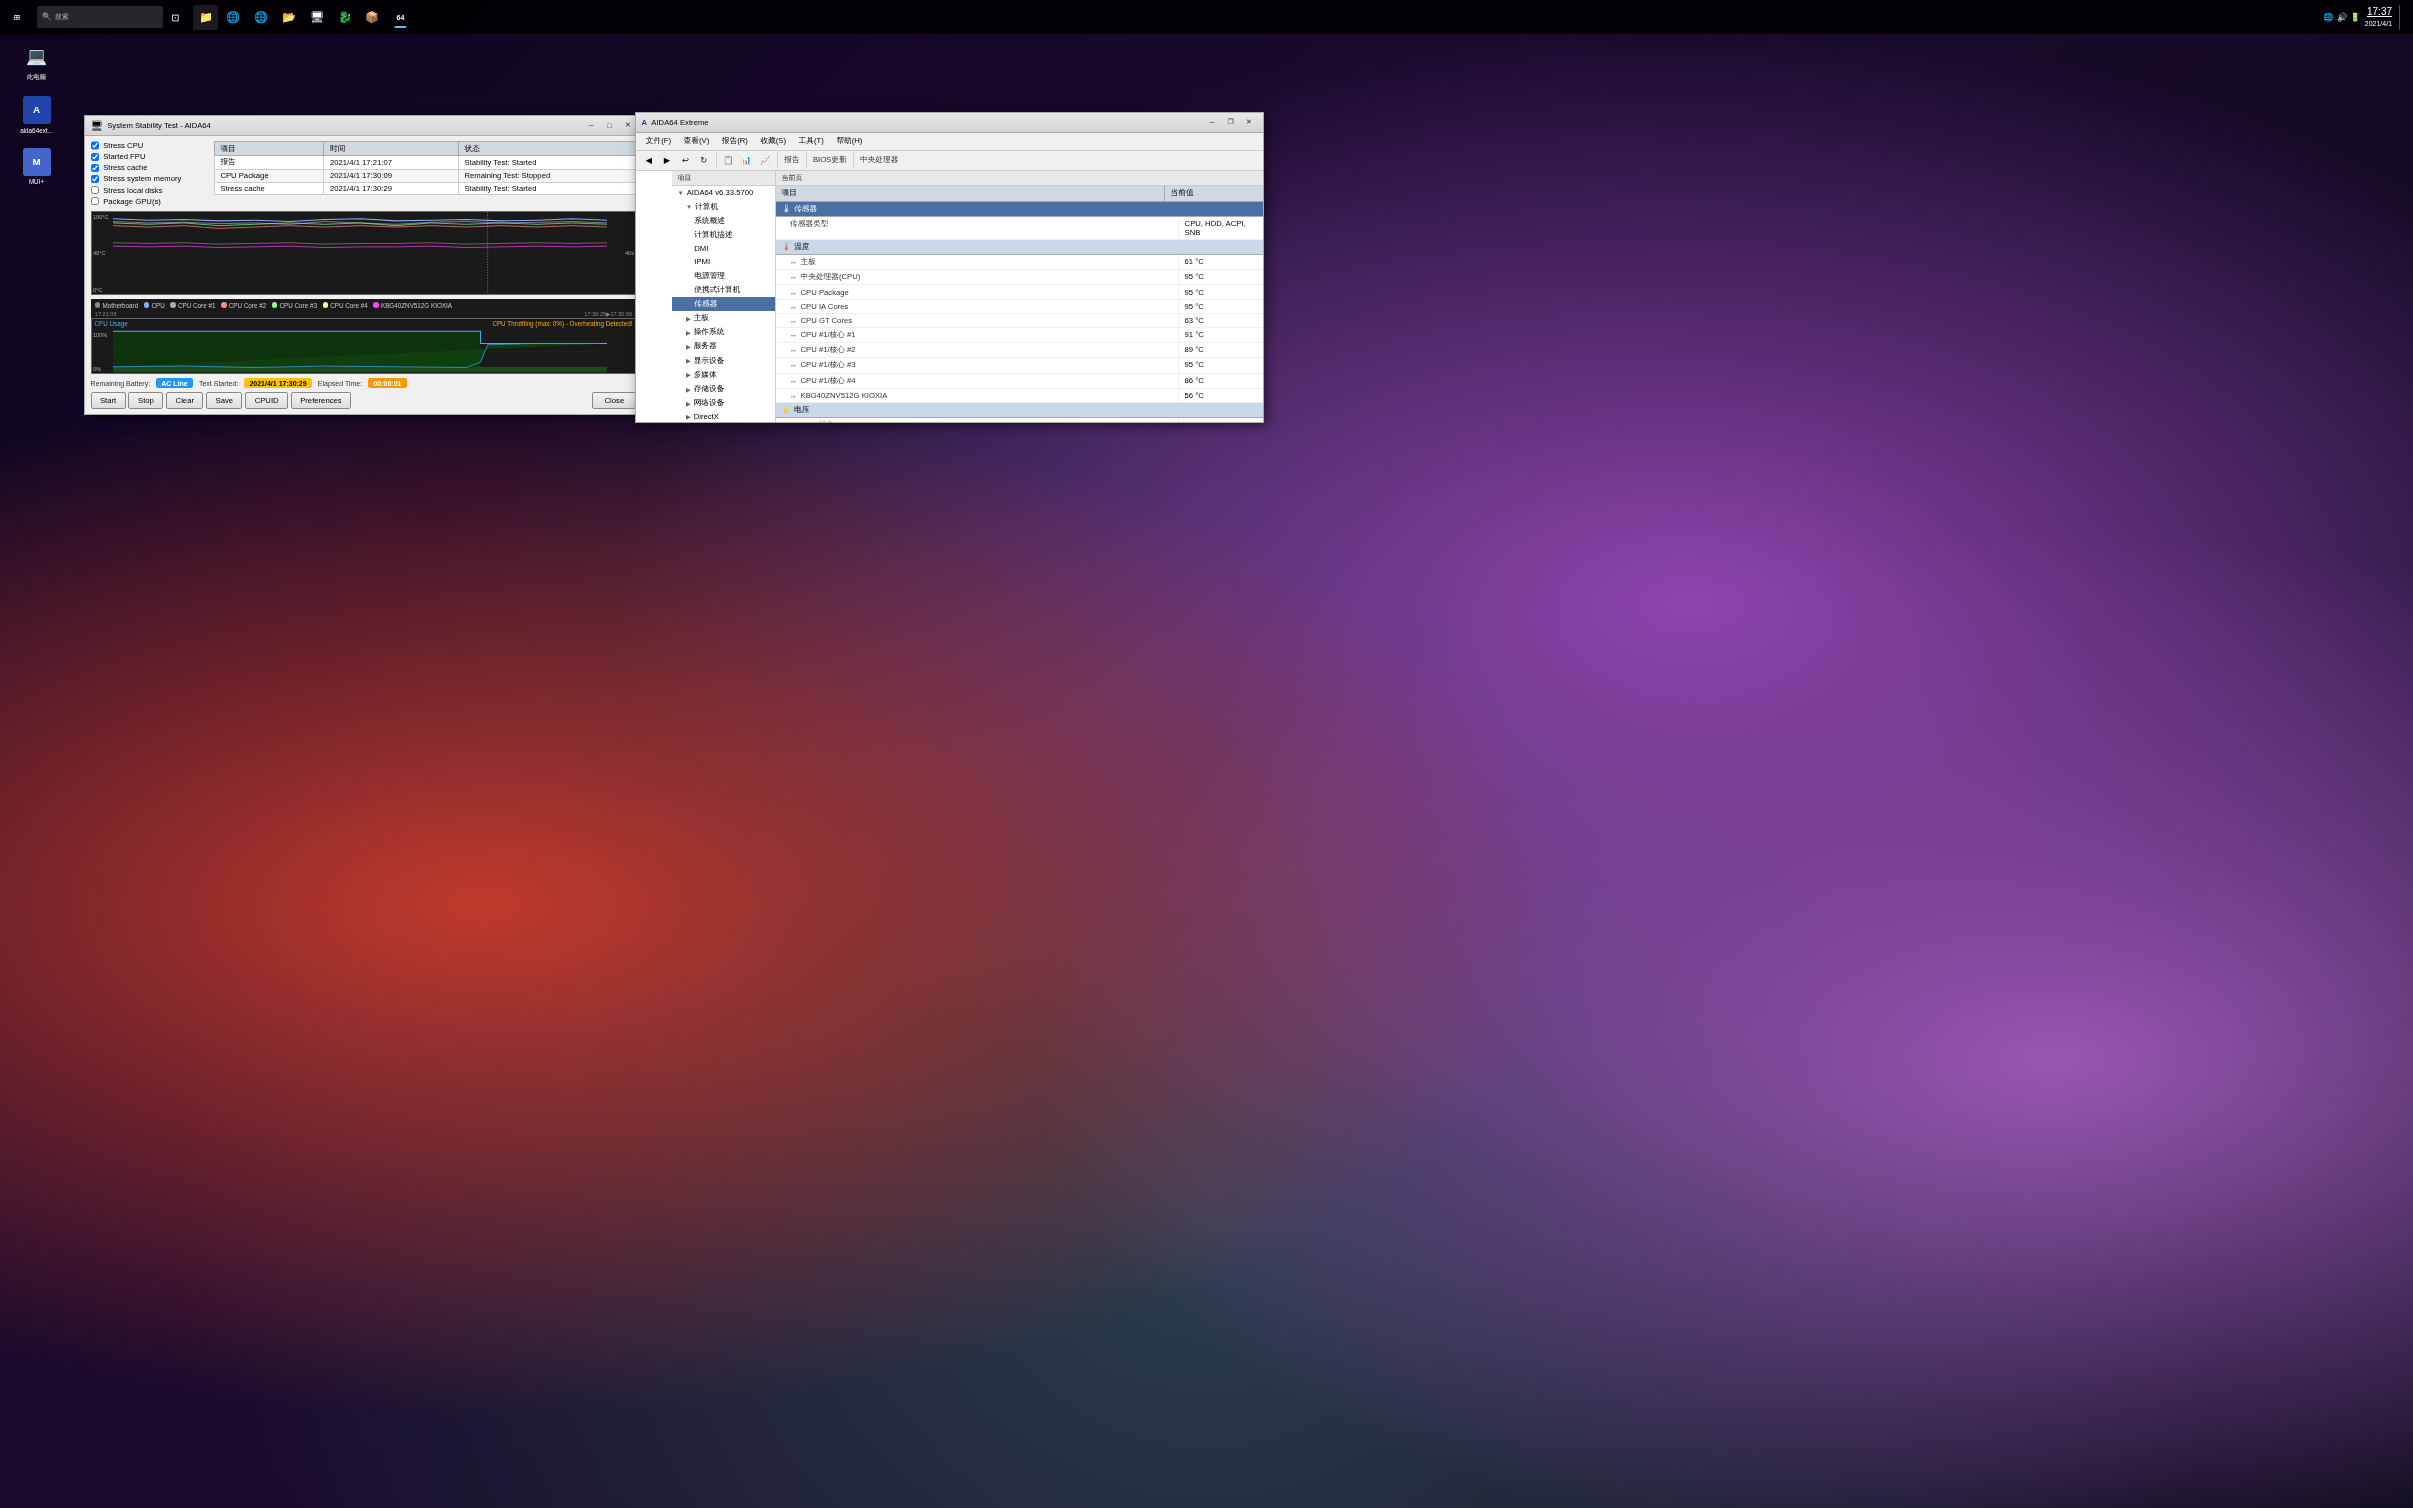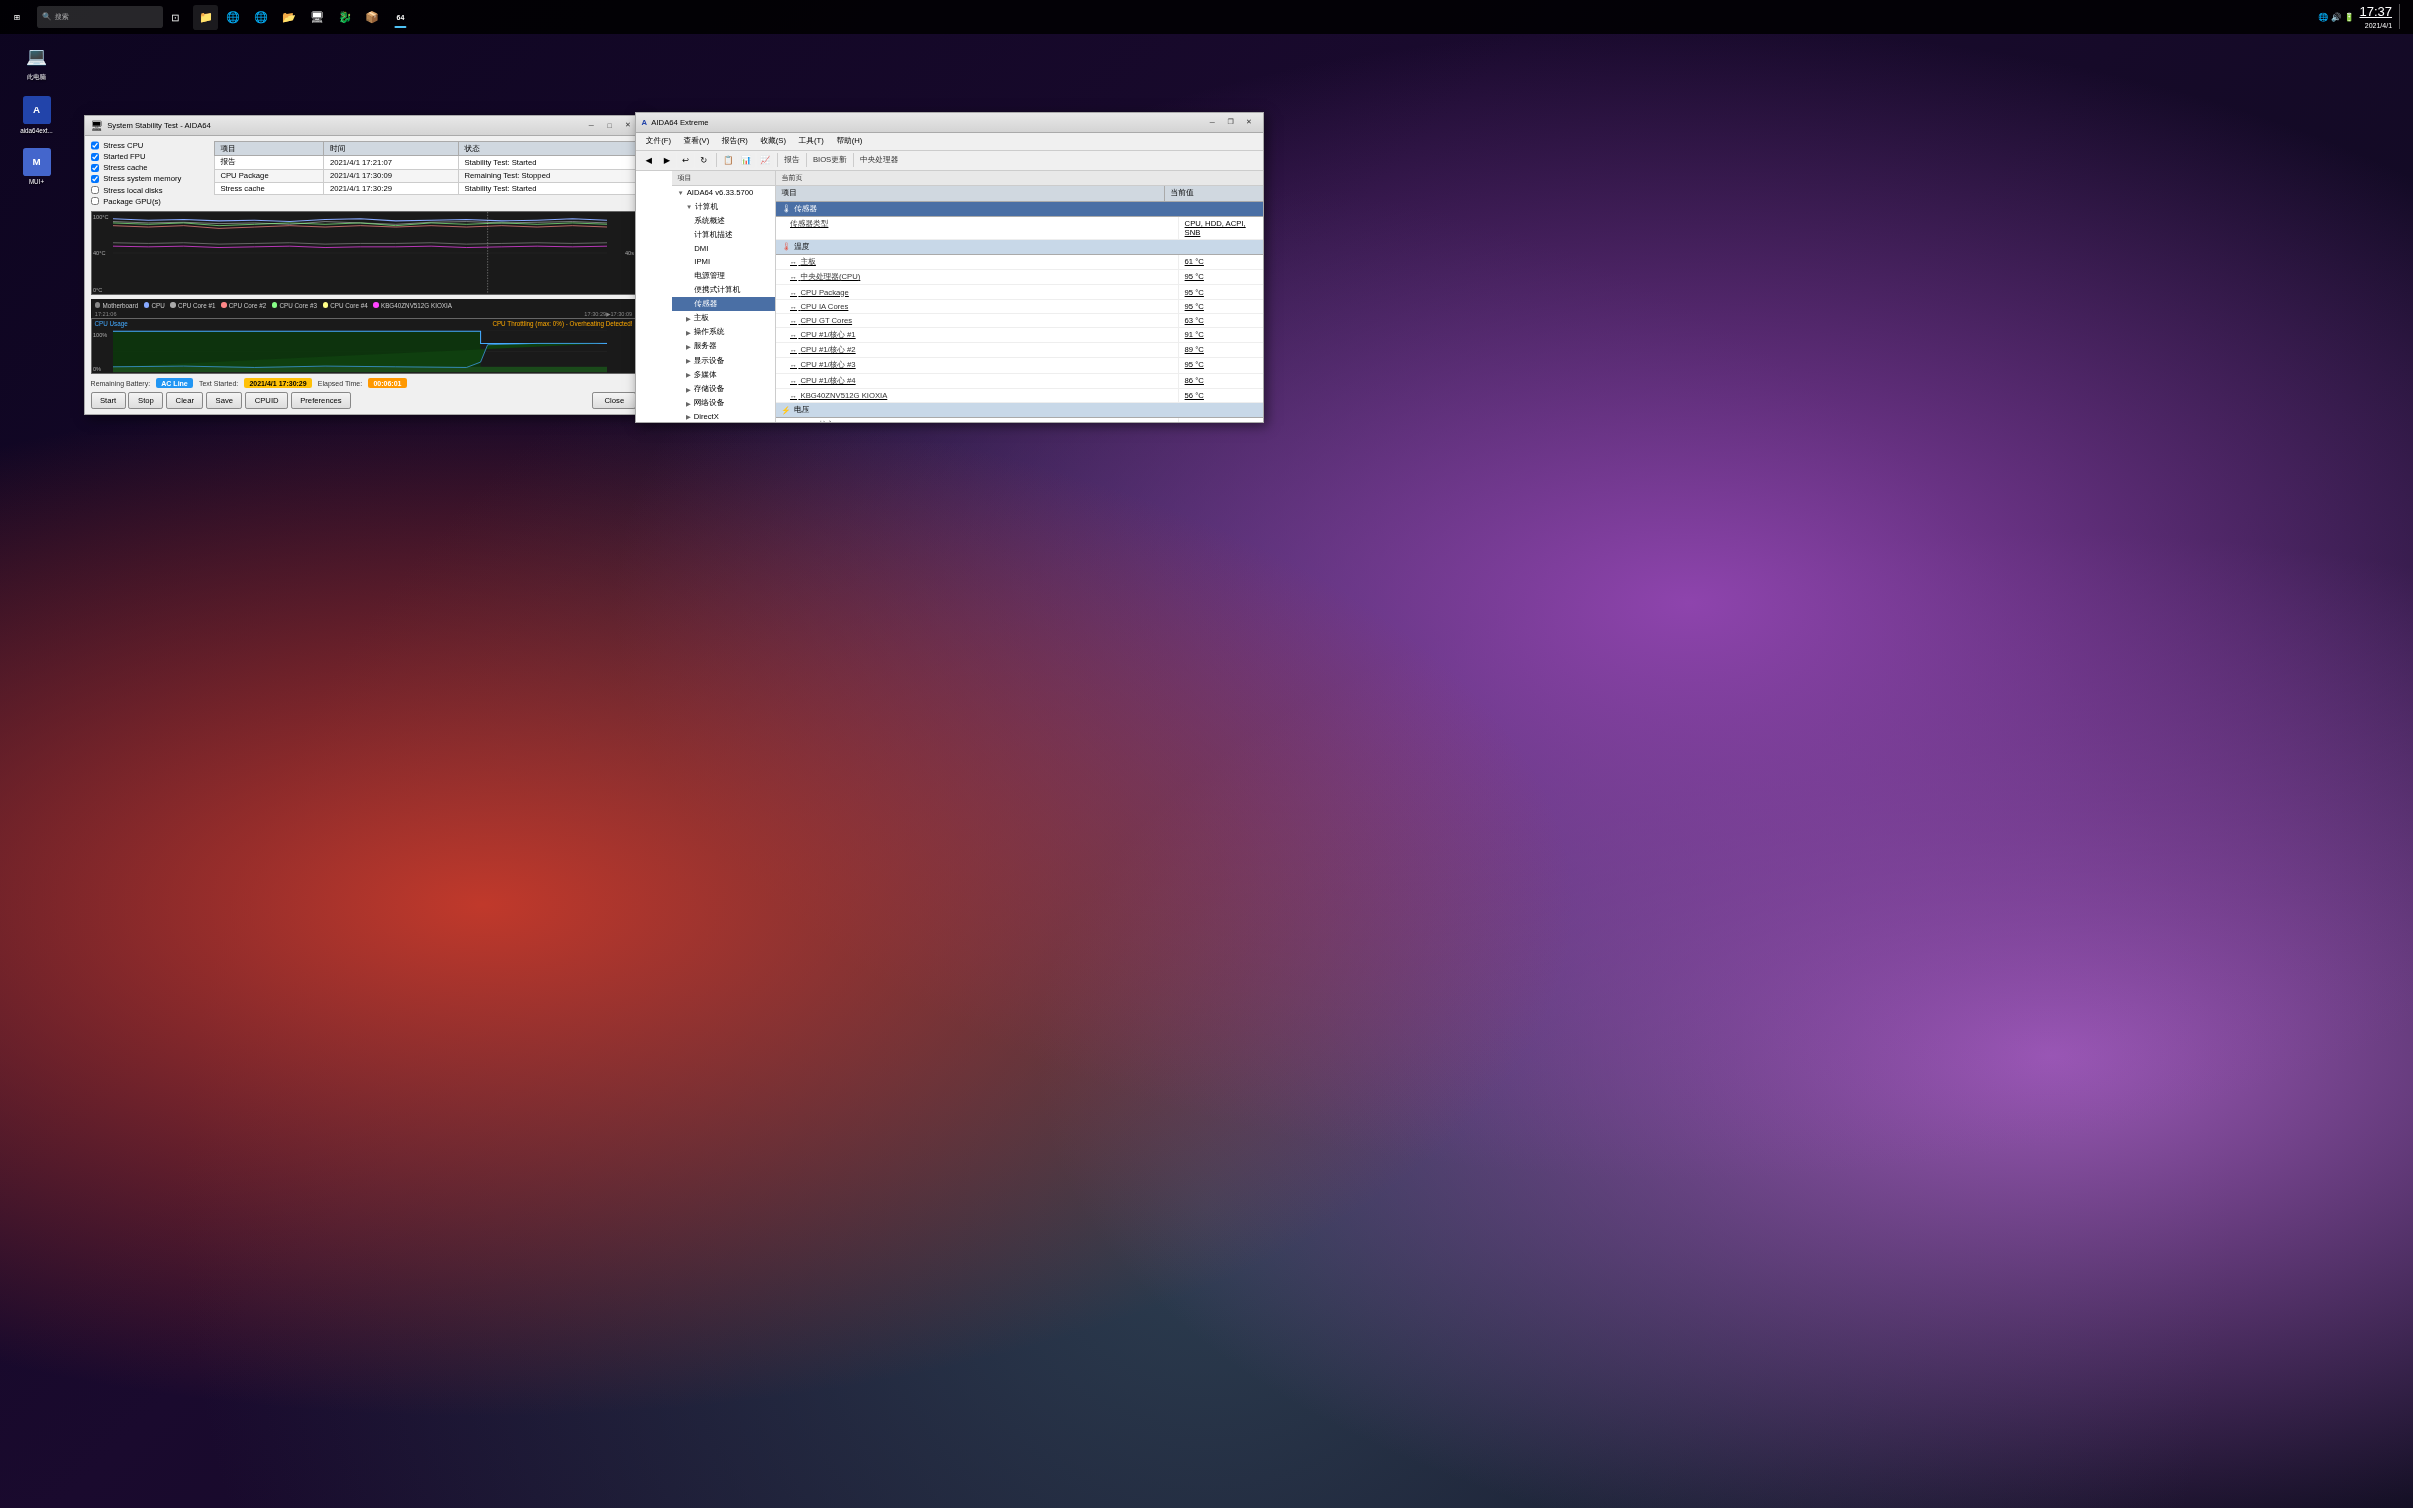--- a/index.html
+++ b/index.html
@@ -461,21 +461,20 @@
       gap: 2.8px;
     }
     .aida-section-header.selected-row {
       background: #4a6fa5;
       color: white;
     }
     .aida-data-row {
       display: flex;
       border-bottom: 0.7px solid #eee;
       font-size: 7.7px;
-      text-decoration: underline;
     }
     .aida-data-key {
       flex: 1;
       padding: 2.1px 5.6px 2.1px 14px;
       color: #333;
       border-right: 0.7px solid #eee;
     }
     .aida-data-val {
       width: 84px;
       padding: 2.1px 5.6px;
@@ -516,21 +515,21 @@
     <div class="taskbar-app-icon">📦</div>
     <div class="taskbar-app-icon active" style="font-size:7px;font-weight:bold;color:white;">64</div>
   </div>
   <div class="taskbar-right">
     <div class="taskbar-sys-icons">
       <span style="font-size:8.4px;">🌐</span>
       <span style="font-size:8.4px;">🔊</span>
       <span style="font-size:8.4px;">🔋</span>
     </div>
     <div class="taskbar-time">
-      <div style="font-size:13px;text-decoration:underline;">17:37</div>
+      <div style="font-size:10px;text-decoration:underline;">17:37</div>
       <div style="font-size:7px;">2021/4/1</div>
     </div>
     <div style="width:5.6px;height:25px;border-left:0.7px solid rgba(255,255,255,0.3);margin-left:2.8px;"></div>
   </div>
 </div>
 
 <div class="desktop-icons">
   <div class="desktop-icon">
     <div class="desktop-icon-img">💻</div>
     <div class="desktop-icon-label">此电脑</div>

